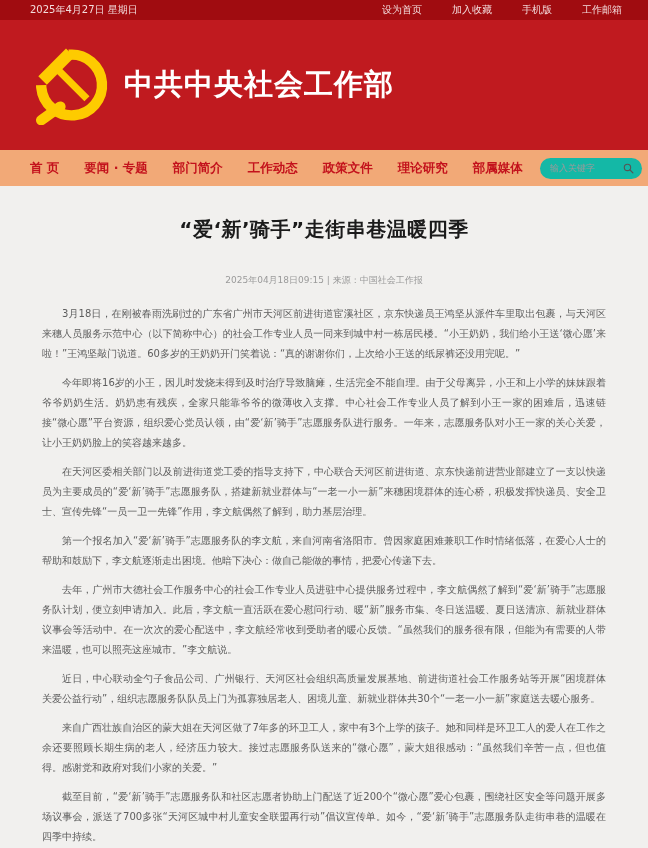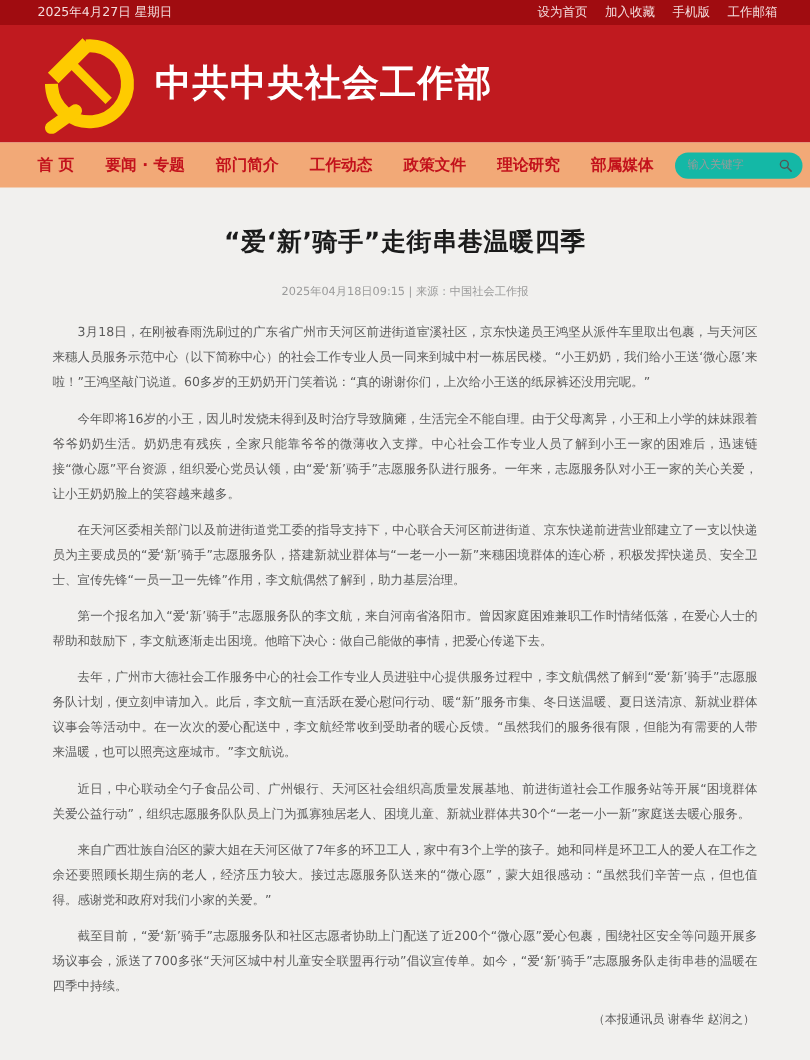--- a/index.html
+++ b/index.html
@@ -9,25 +9,25 @@
     background:var(--page-bg,#f1f0ee);
     font-family:"DejaVu Sans","Liberation Sans",sans-serif;
   }
   
   .topbar {
     height:20px; background:var(--topbar-bg,#a00c10);
     color:#f3dcdc; font-size:10px;
     display:flex; justify-content:space-between; align-items:center;
     padding:0 26px 0 30px;
   }
-  .topbar-links { display:flex; gap:14px; }
+  .topbar-links { display:flex; gap:30px; }
   .topbar-links span { cursor:pointer; white-space:nowrap; }
   
   .header {
-    height:94px; background:var(--header-bg,#c01a1f);
+    height:130px; background:var(--header-bg,#c01a1f);
     display:flex; align-items:center; padding:0 30px;
   }
   .logo-link { display:flex; align-items:center; cursor:pointer; }
   .emblem { width:80px; height:80px; flex:0 0 auto; }
   .header-text { margin-left:14px; color:#fff; }
   .site-title { font-size:29px; font-weight:bold; letter-spacing:1px; line-height:1.1; }
   .site-subtitle { font-size:8.5px; font-weight:bold; letter-spacing:0.6px; margin-top:11px; word-spacing:2px; }
   
   .navbar {
     height:36px; background:var(--nav-bg,#f2a977);
@@ -48,21 +48,21 @@
     font-family:"DejaVu Sans","Liberation Sans",sans-serif;
   }
   .search-input::placeholder { color:#9a9a9a; }
   .search-icon { width:11px; height:11px; flex:0 0 auto; cursor:pointer; }
   
   .content { padding:30px 42px 0; }
   .article-title {
     text-align:center; font-size:20px; font-weight:bold;
     color:#1b1b1b; line-height:26px; letter-spacing:0.5px;
   }
-  .article-meta { text-align:center; font-size:9px; color:#9a9a9a; margin-top:21px; }
+  .article-meta { text-align:center; font-size:9px; color:#9a9a9a; margin-top:32px; }
   .article-body { margin-top:17px; }
   .article-body p {
     font-size:10px; color:#5c5c5c; line-height:20px;
     text-indent:2em; text-align:justify; margin-bottom:9px;
   }
   .byline { text-align:right; font-size:9.5px; color:#5c5c5c; margin-top:6px; padding-right:2px; }
 </style>
 </head>
 <body>
 

